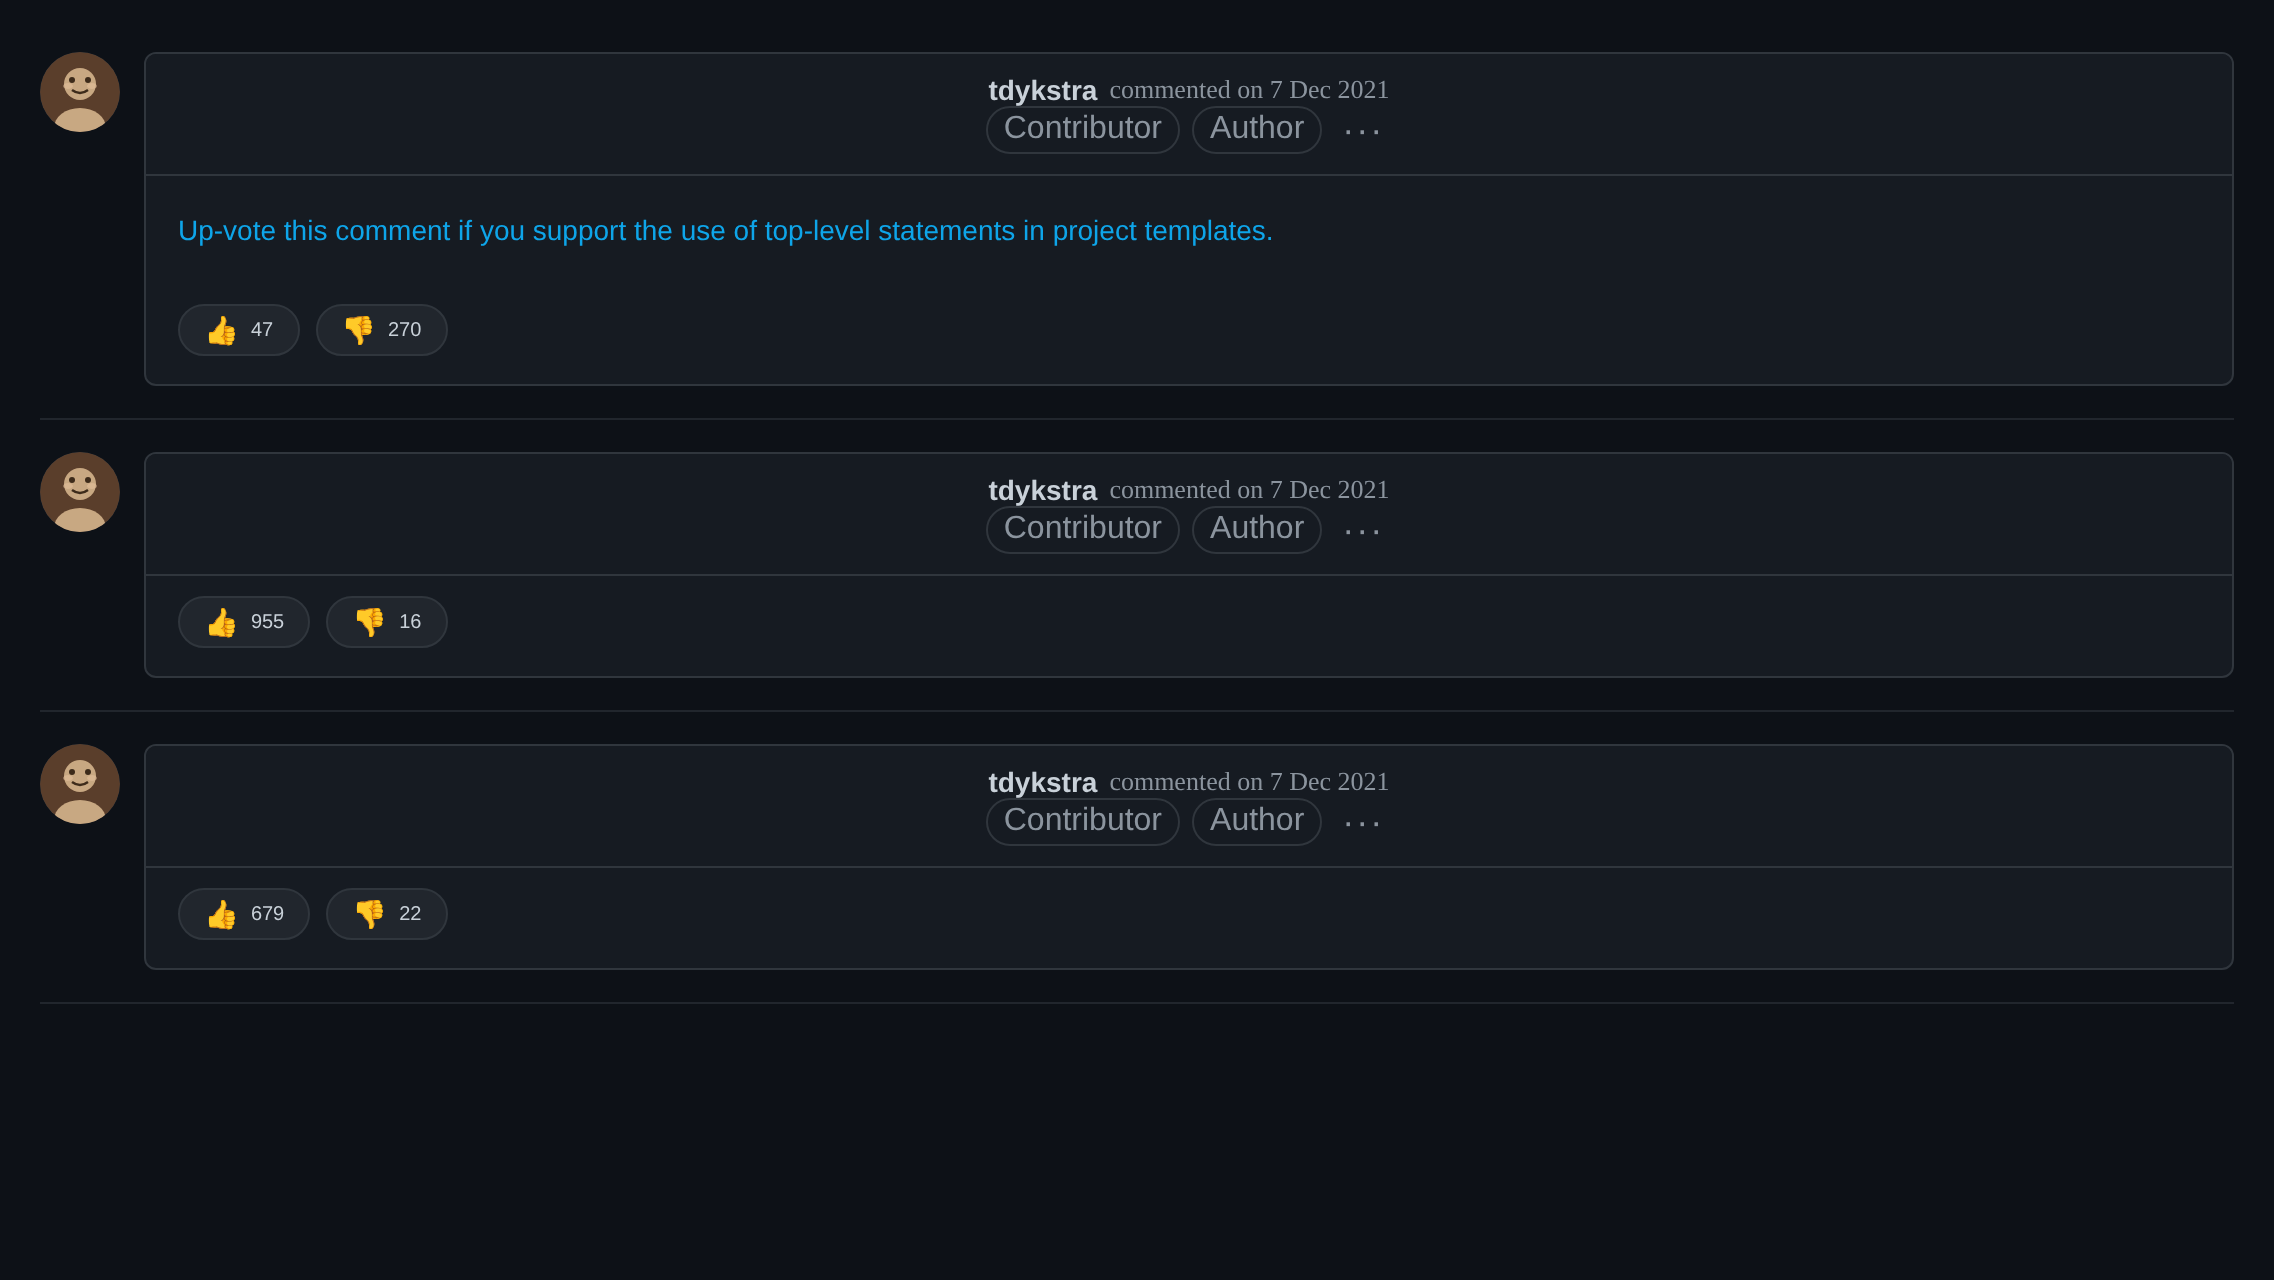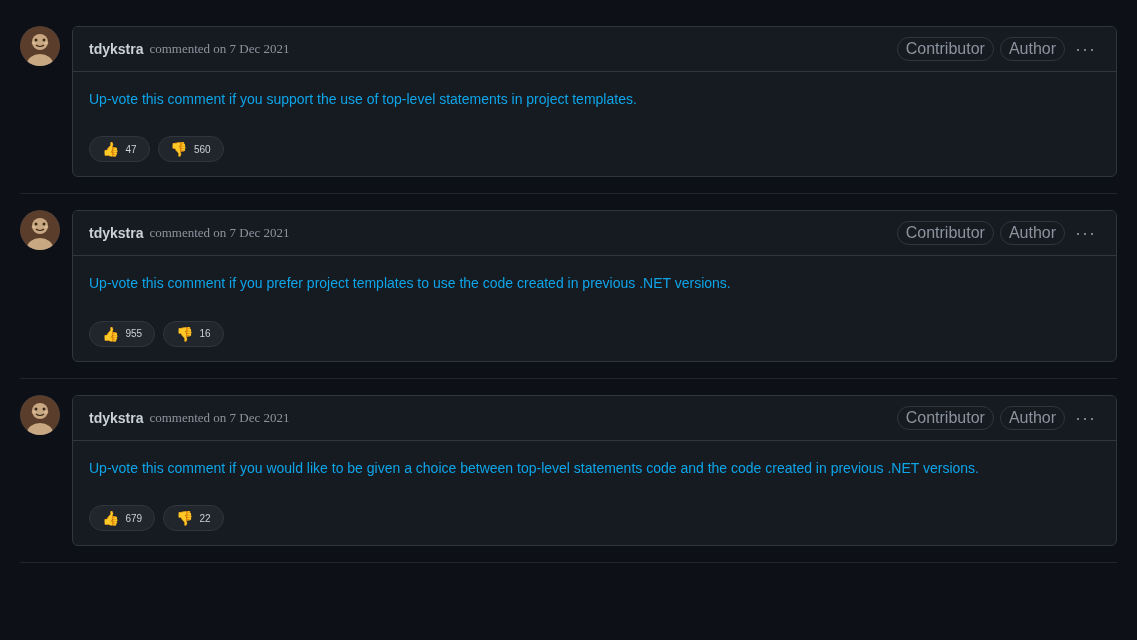--- a/index.html
+++ b/index.html
@@ -52,20 +52,21 @@
       overflow: hidden;
     }
 
     .comment-header {
       display: flex;
       align-items: center;
       justify-content: space-between;
       padding: 10px 16px;
       background-color: #161b22;
       border-bottom: 1px solid #30363d;
+      flex-direction: column;
     }
 
     .comment-meta {
       display: flex;
       align-items: center;
       gap: 6px;
     }
 
     .comment-author {
       color: #c9d1d9;
@@ -178,21 +179,21 @@
           </div>
         </div>
         <div class="comment-content">Up-vote this comment if you support the use of top-level statements in project templates.</div>
         <div class="comment-reactions">
           <button class="reaction-btn">
             <span class="thumbs-up-icon">👍</span>
             <span class="reaction-count">47</span>
           </button>
           <button class="reaction-btn thumbs-down">
             <span class="thumbs-down-icon">👎</span>
-            <span class="reaction-count">560</span>
+            <span class="reaction-count">270</span>
           </button>
         </div>
       </div>
     </div>
     <div class="comment-wrapper">
       <div class="avatar">
         <svg viewBox="0 0 40 40" xmlns="http://www.w3.org/2000/svg">
     <circle cx="20" cy="20" r="20" fill="#5a3e2b"></circle>
     <circle cx="20" cy="16" r="8" fill="#c8a882"></circle>
     <ellipse cx="20" cy="38" rx="13" ry="10" fill="#c8a882"></ellipse>
@@ -208,21 +209,20 @@
           <div class="comment-meta">
             <span class="comment-author">tdykstra</span>
             <span class="comment-date">commented on 7 Dec 2021</span>
           </div>
           <div class="comment-actions">
             <span class="badge">Contributor</span>
             <span class="badge">Author</span>
             <button class="more-btn">···</button>
           </div>
         </div>
-        <div class="comment-content">Up-vote this comment if you prefer project templates to use the code created in previous .NET versions.</div>
         <div class="comment-reactions">
           <button class="reaction-btn">
             <span class="thumbs-up-icon">👍</span>
             <span class="reaction-count">955</span>
           </button>
           <button class="reaction-btn thumbs-down">
             <span class="thumbs-down-icon">👎</span>
             <span class="reaction-count">16</span>
           </button>
         </div>
@@ -246,21 +246,20 @@
           <div class="comment-meta">
             <span class="comment-author">tdykstra</span>
             <span class="comment-date">commented on 7 Dec 2021</span>
           </div>
           <div class="comment-actions">
             <span class="badge">Contributor</span>
             <span class="badge">Author</span>
             <button class="more-btn">···</button>
           </div>
         </div>
-        <div class="comment-content">Up-vote this comment if you would like to be given a choice between top-level statements code and the code created in previous .NET versions.</div>
         <div class="comment-reactions">
           <button class="reaction-btn">
             <span class="thumbs-up-icon">👍</span>
             <span class="reaction-count">679</span>
           </button>
           <button class="reaction-btn thumbs-down">
             <span class="thumbs-down-icon">👎</span>
             <span class="reaction-count">22</span>
           </button>
         </div>

